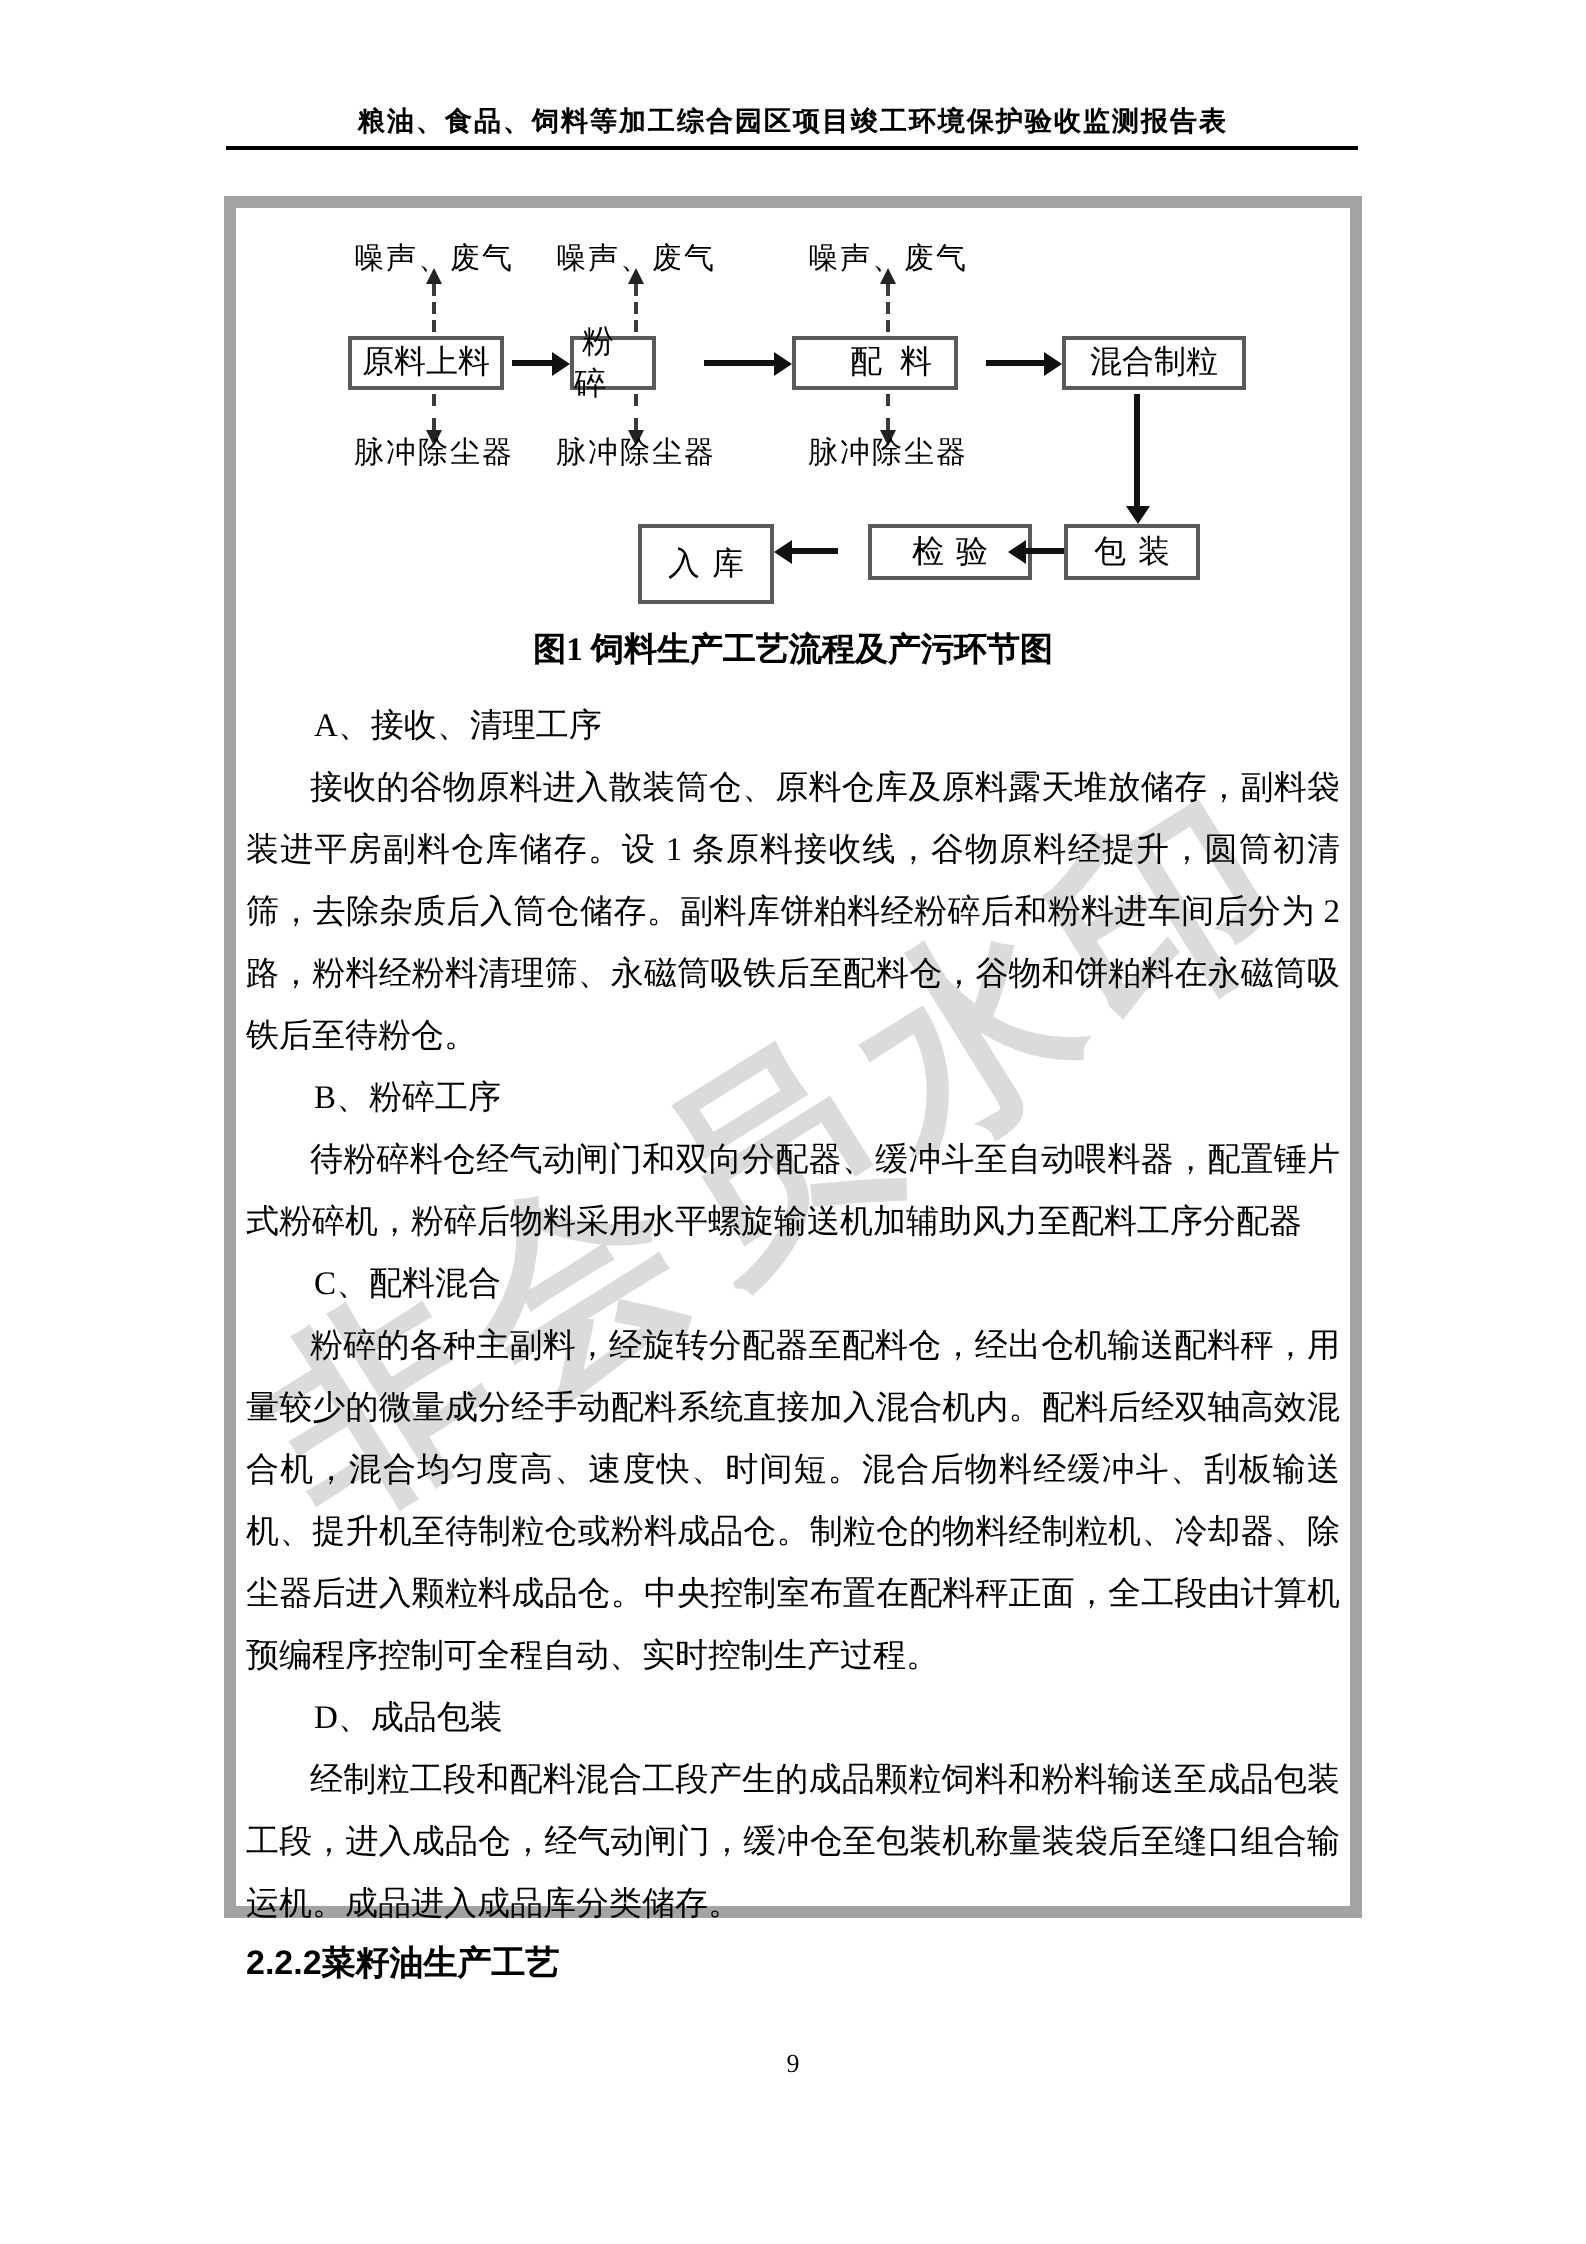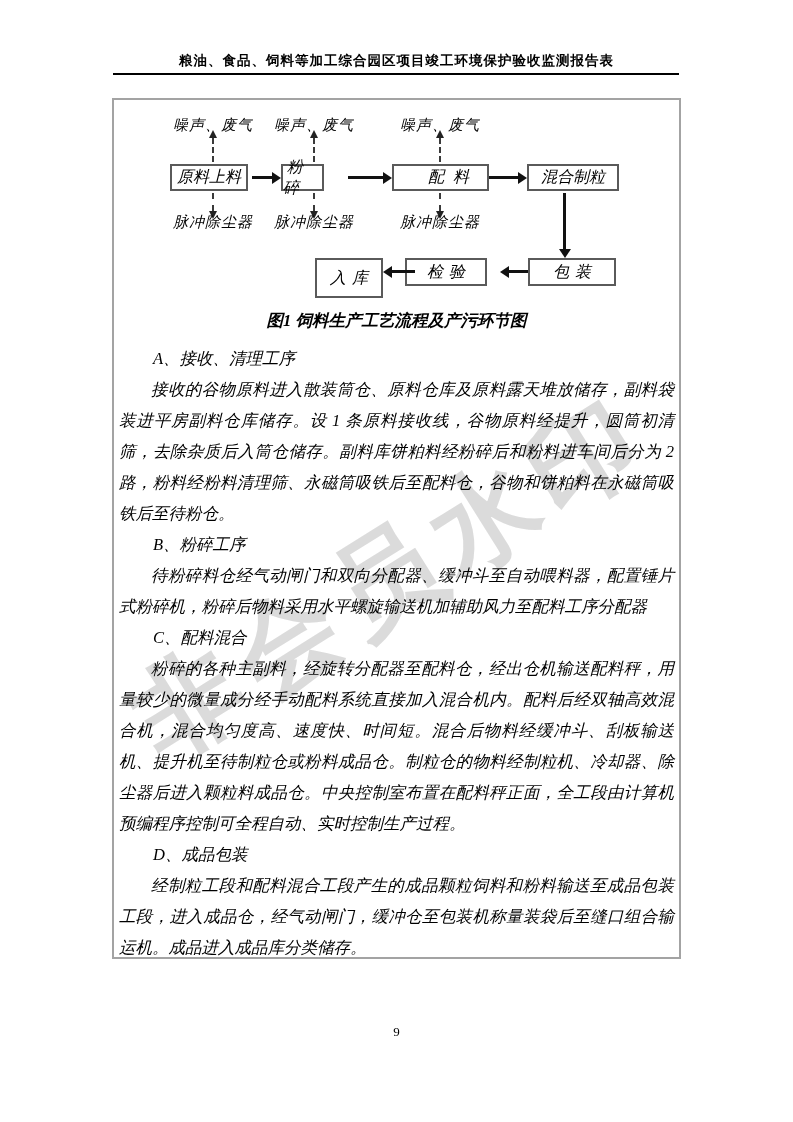--- a/index.html
+++ b/index.html
@@ -26,21 +26,21 @@
     text-align:center; font-family:"Liberation Sans","DejaVu Sans",sans-serif;
     font-size:13.5px; font-weight:bold; letter-spacing:1px; z-index:1;
   }
   .hdr-rule {
     position:absolute; top:73px; left:113px; width:566px; height:2px;
     background:#000; z-index:1;
   }
   
   .content-box {
     position:absolute; left:112px; top:98px; width:569px; height:861px;
-    border:2px solid #a3a3a3; z-index:1; background:transparent;font-style:italic;
+    border:6px solid #a3a3a3; z-index:1; background:transparent;
   }
   
   .flow { position:relative; width:100%; height:212px; }
   .fnode {
     position:absolute; height:27px; border:2px solid #5a5a5a;
     display:flex; align-items:center; justify-content:center;
     font-size:16px; background:transparent;
   }
   .flabel {
     position:absolute; width:130px; text-align:center;
@@ -112,52 +112,53 @@
     <div class="flabel" style="left:34px; top:16px;">噪声、废气</div>
     <div class="flabel" style="left:135px; top:16px;">噪声、废气</div>
     <div class="flabel" style="left:261px; top:16px;">噪声、废气</div>
 
     <div class="vdu" style="left:98px;  top:38px; height:24px;"></div>
     <div class="vdu" style="left:199px; top:38px; height:24px;"></div>
     <div class="vdu" style="left:325px; top:38px; height:24px;"></div>
 
     <div class="fnode" style="left:56px;  top:64px; width:78px;">原料上料</div>
     <div class="fnode ls4" style="left:167px; top:64px; width:43px;">粉碎</div>
-    <div class="fnode ls8" style="left:278px; top:64px; width:97px;padding-left:16px;">配料</div>
+    <div class="fnode ls8" style="left:278px; top:64px; width:83px;padding-left:16px;">配料</div>
     <div class="fnode" style="left:413px; top:64px; width:92px;">混合制粒</div>
 
     <div class="har" style="left:138px; top:76px; width:20px;"></div>
     <div class="har" style="left:234px; top:76px; width:35px;"></div>
     <div class="har" style="left:375px; top:76px; width:29px;"></div>
 
     <div class="vdd" style="left:98px;  top:93px; height:18px;"></div>
     <div class="vdd" style="left:199px; top:93px; height:18px;"></div>
     <div class="vdd" style="left:325px; top:93px; height:18px;"></div>
 
     <div class="flabel" style="left:34px; top:113px;">脉冲除尘器</div>
     <div class="flabel" style="left:135px; top:113px;">脉冲除尘器</div>
     <div class="flabel" style="left:261px; top:113px;">脉冲除尘器</div>
 
     <div class="vad" style="left:449px; top:93px; height:56px;"></div>
 
     <div class="fnode ls6" style="left:201px; top:158px; width:68px; height:40px;">入库</div>
-    <div class="fnode ls6" style="left:291px; top:158px; width:82px; height:28px;">检验</div>
-    <div class="fnode ls6" style="left:414px; top:158px; width:88px; height:28px;">包装</div>
+    <div class="fnode ls6" style="left:316px; top:158px; width:82px; height:28px;">检验</div>
+    <div class="fnode ls6" style="left:414px; top:158px; width:68px; height:28px;">包装</div>
 
     <div class="hal" style="left:278px; top:170px; width:23px;"></div>
     <div class="hal" style="left:395px; top:170px; width:19px;"></div>
   </div>
 
   <div class="fig-caption">图1 饲料生产工艺流程及产污环节图</div>
 
   <div class="textblock">
     <div class="sec-heading">A、接收、清理工序</div>
     <div class="sec-body">接收的谷物原料进入散装筒仓、原料仓库及原料露天堆放储存，副料袋装进平房副料仓库储存。设 1 条原料接收线，谷物原料经提升，圆筒初清筛，去除杂质后入筒仓储存。副料库饼粕料经粉碎后和粉料进车间后分为 2 路，粉料经粉料清理筛、永磁筒吸铁后至配料仓，谷物和饼粕料在永磁筒吸铁后至待粉仓。</div>
     <div class="sec-heading">B、粉碎工序</div>
     <div class="sec-body">待粉碎料仓经气动闸门和双向分配器、缓冲斗至自动喂料器，配置锤片式粉碎机，粉碎后物料采用水平螺旋输送机加辅助风力至配料工序分配器</div>
     <div class="sec-heading">C、配料混合</div>
     <div class="sec-body">粉碎的各种主副料，经旋转分配器至配料仓，经出仓机输送配料秤，用量较少的微量成分经手动配料系统直接加入混合机内。配料后经双轴高效混合机，混合均匀度高、速度快、时间短。混合后物料经缓冲斗、刮板输送机、提升机至待制粒仓或粉料成品仓。制粒仓的物料经制粒机、冷却器、除尘器后进入颗粒料成品仓。中央控制室布置在配料秤正面，全工段由计算机预编程序控制可全程自动、实时控制生产过程。</div>
     <div class="sec-heading">D、成品包装</div>
     <div class="sec-body">经制粒工段和配料混合工段产生的成品颗粒饲料和粉料输送至成品包装工段，进入成品仓，经气动闸门，缓冲仓至包装机称量装袋后至缝口组合输运机。成品进入成品库分类储存。</div>
+    <div class="subheading">2.2.2菜籽油生产工艺</div>
   </div>
 </div>
 
 <div class="page-number">9</div>
 
 </body></html>

